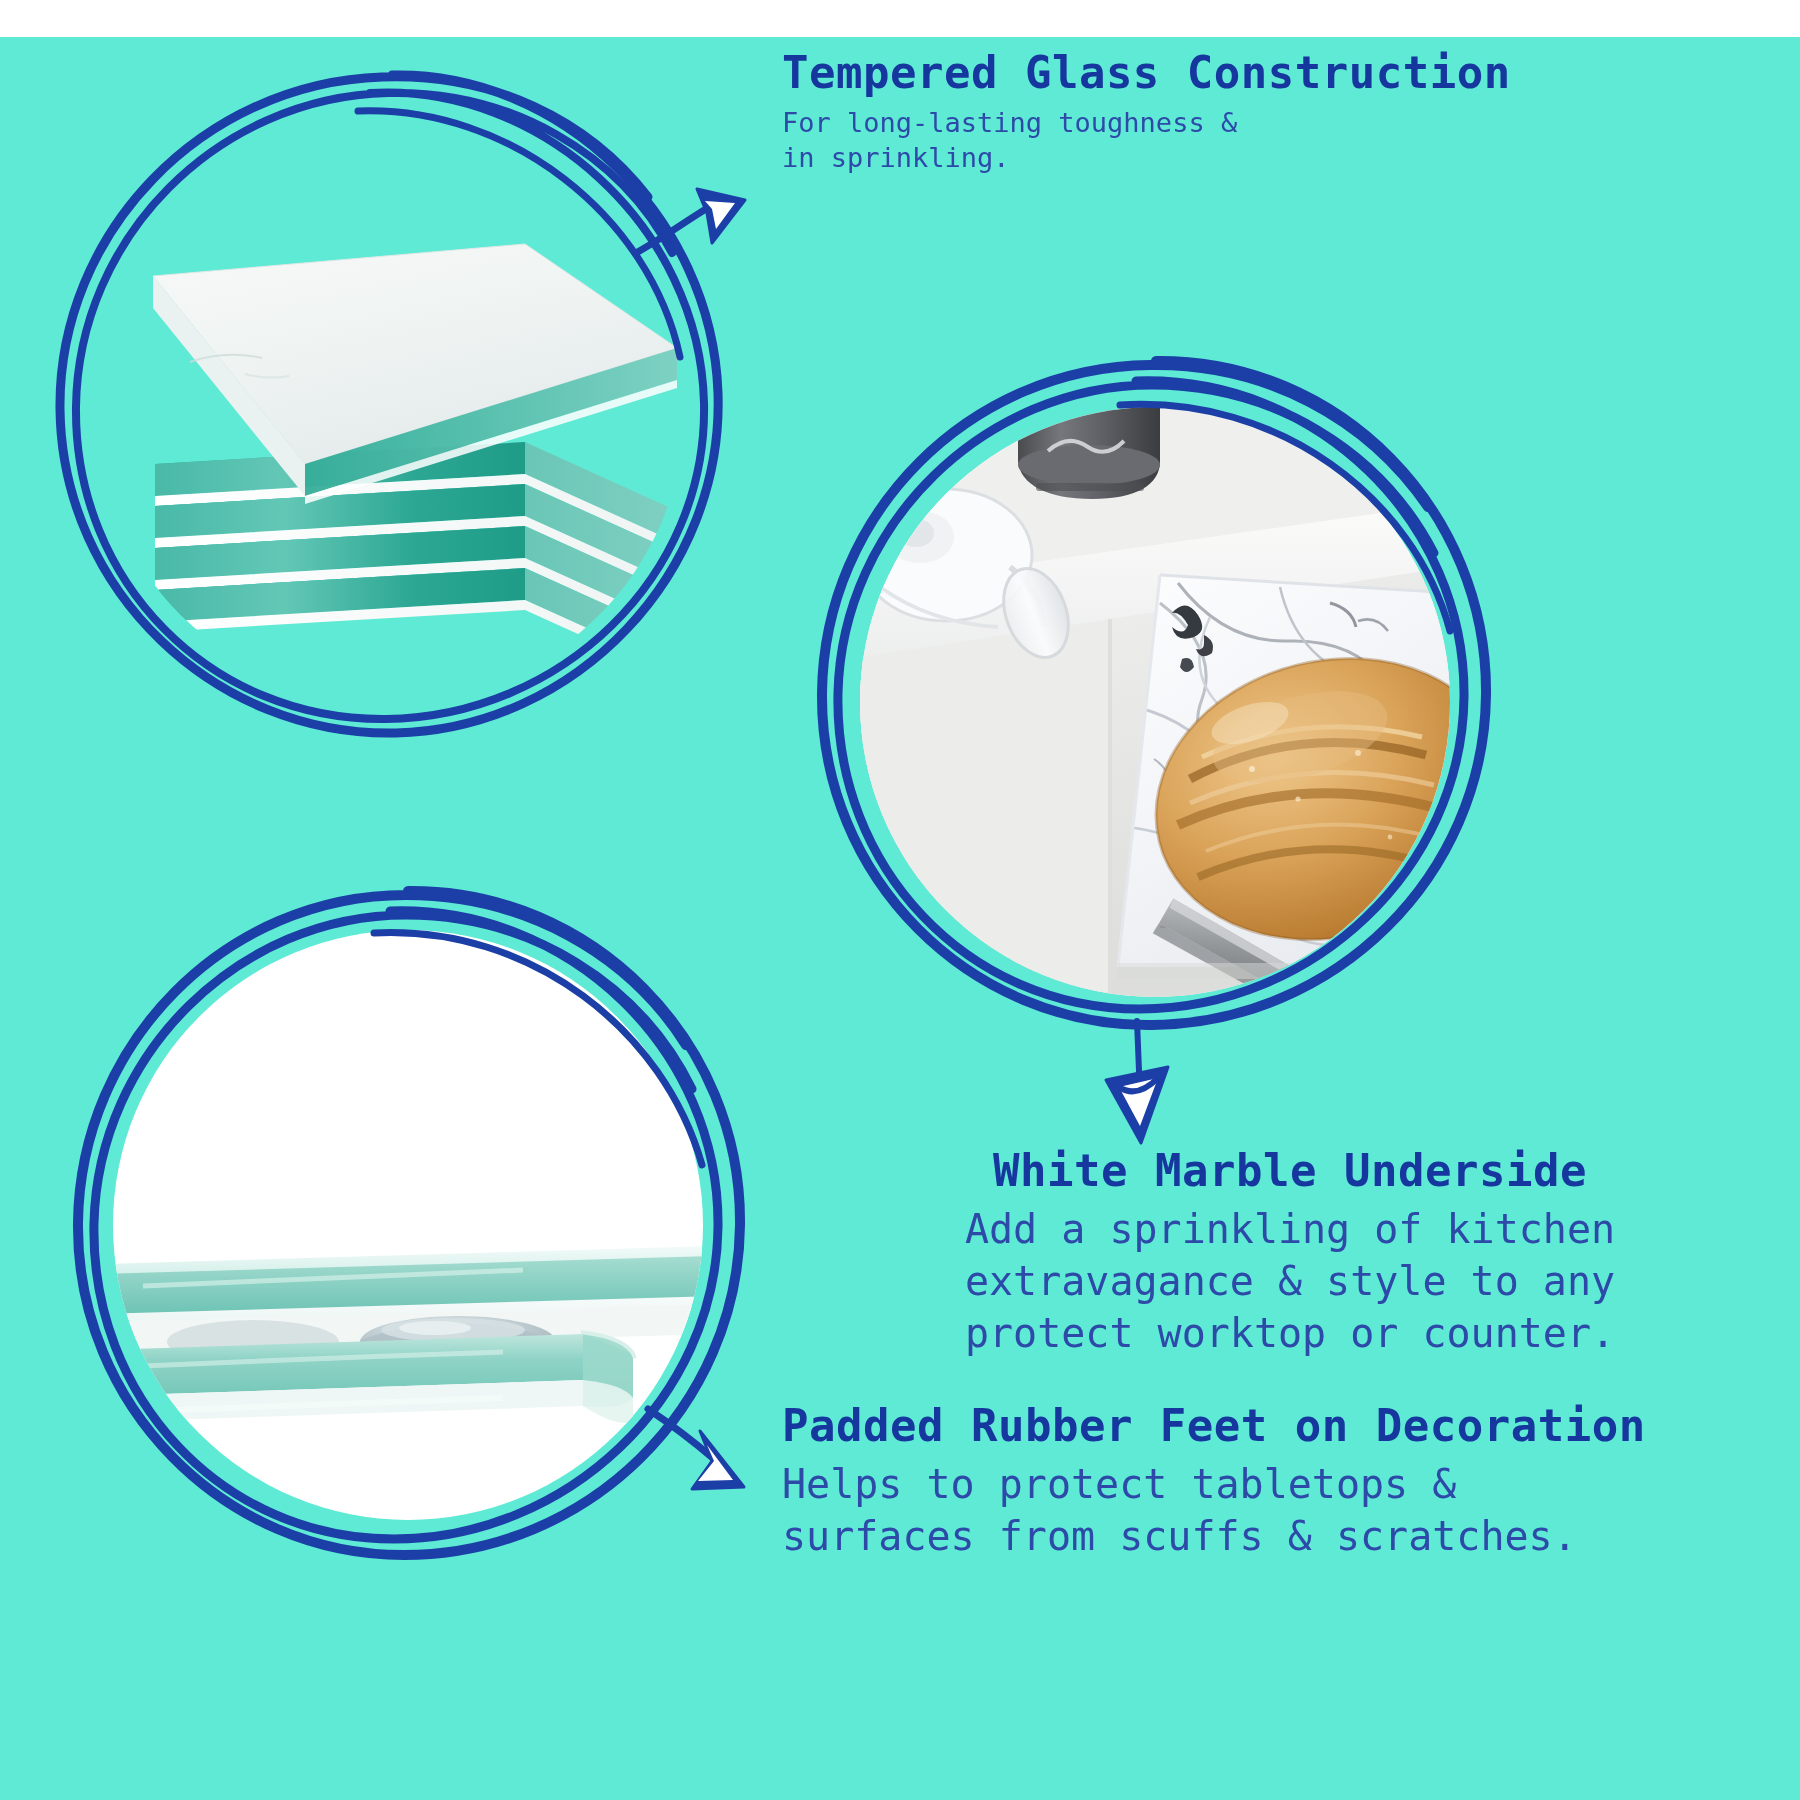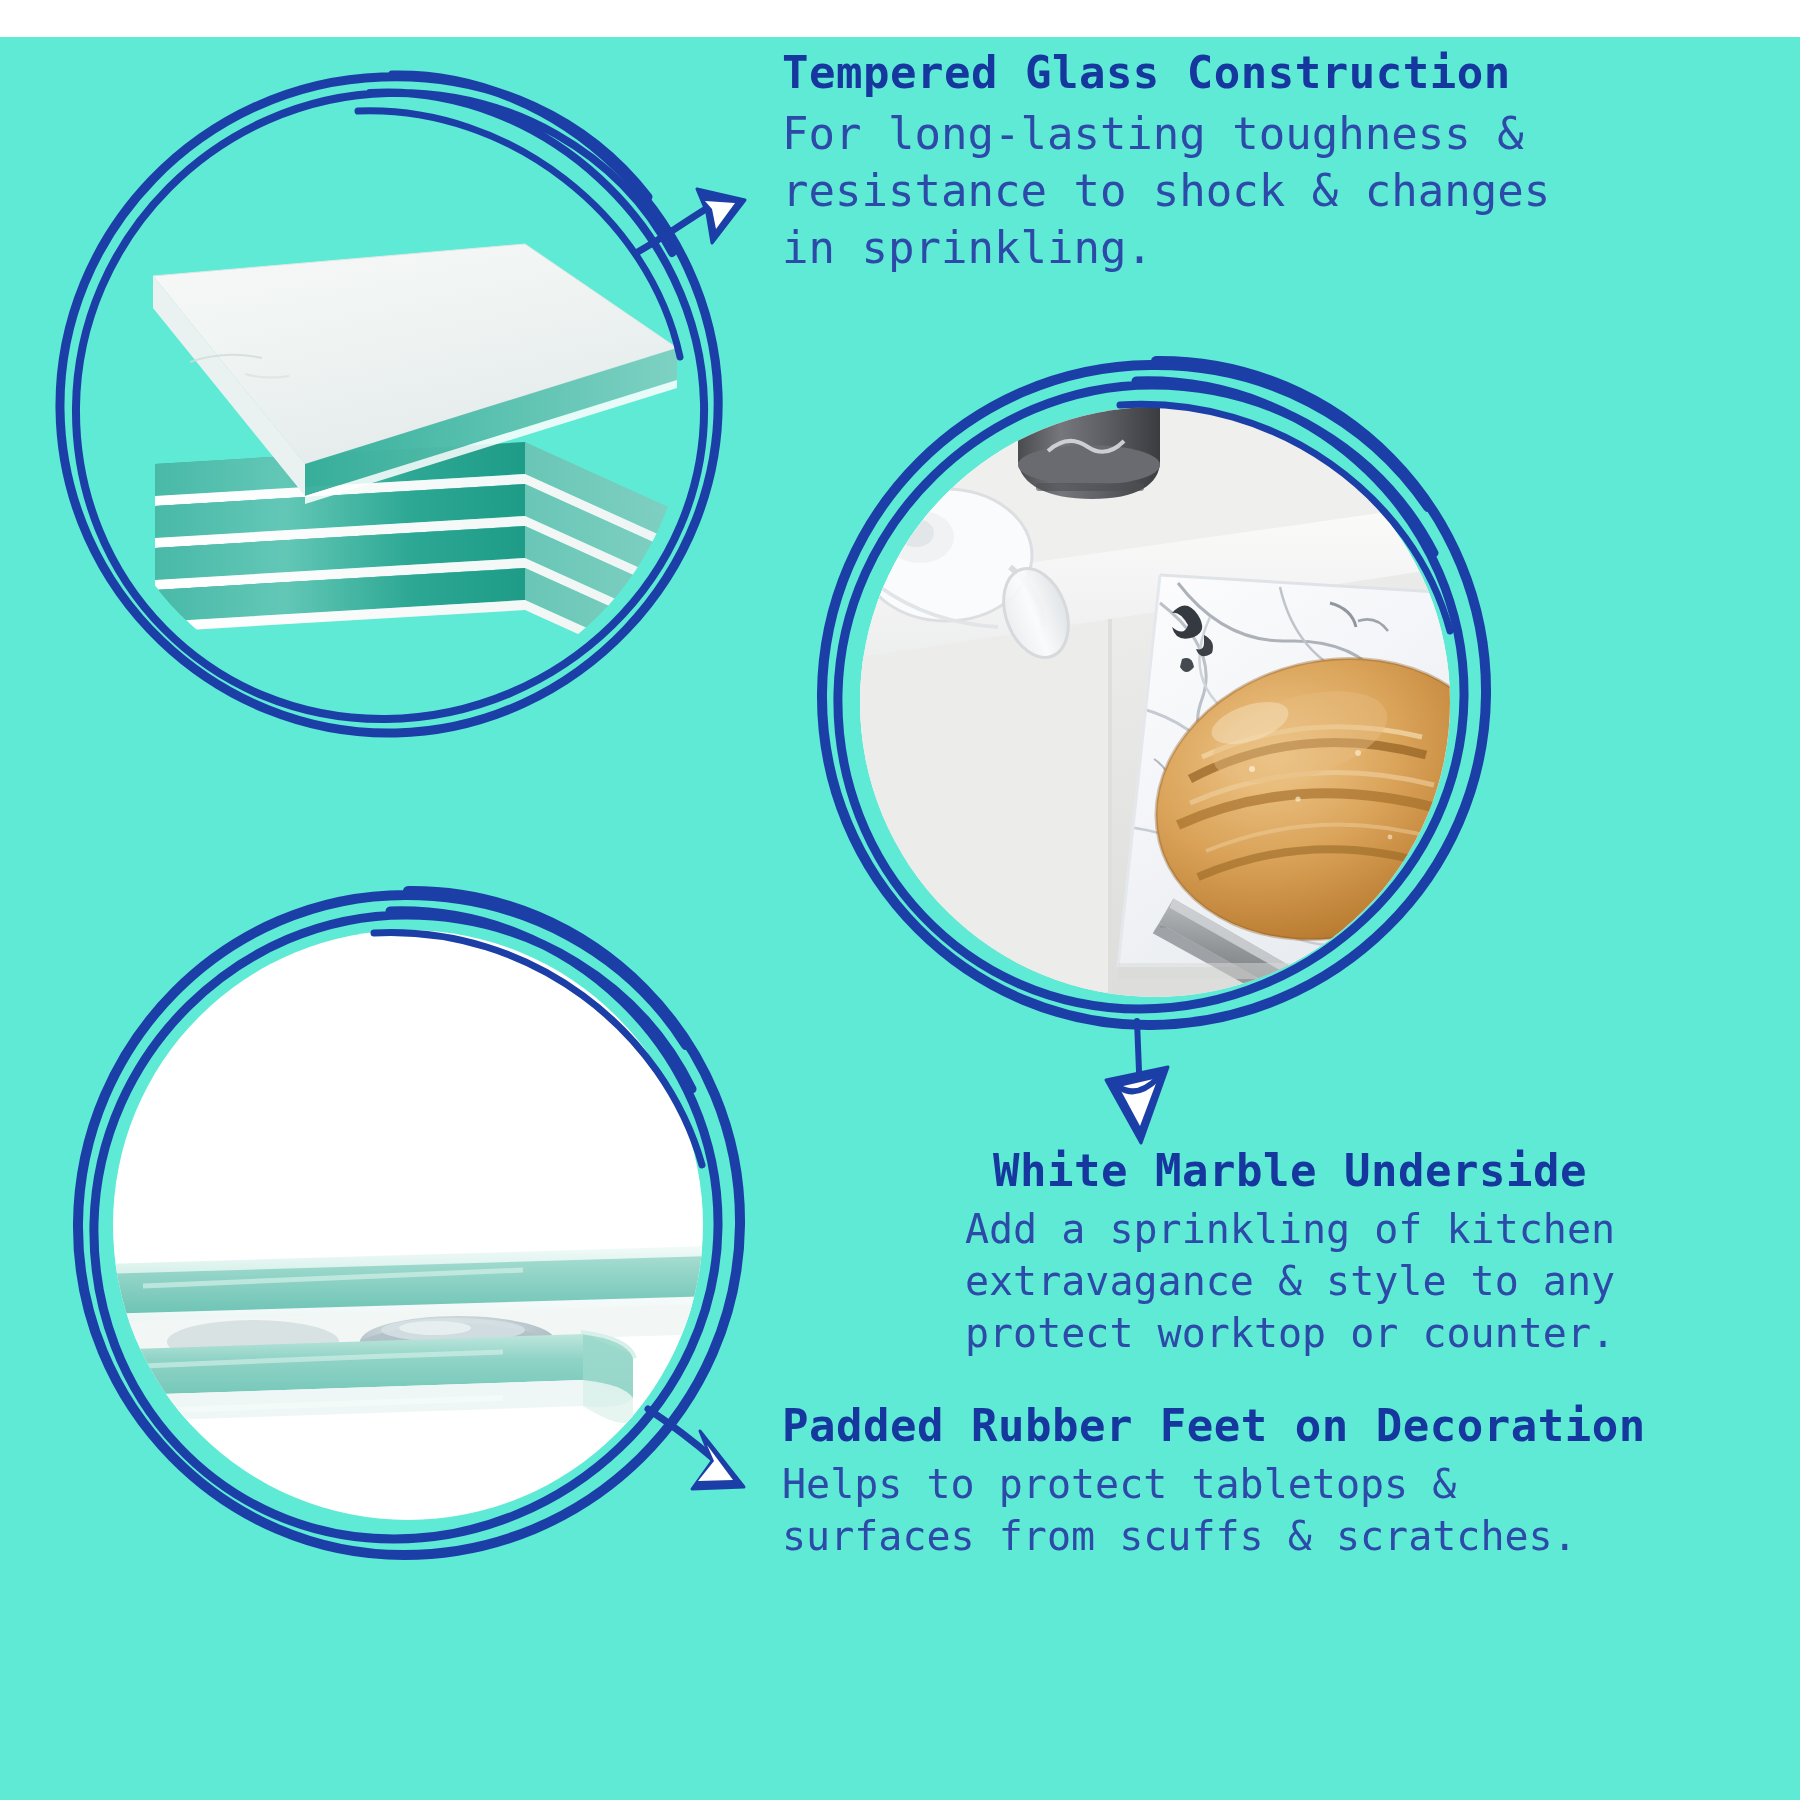--- a/index.html
+++ b/index.html
@@ -47,21 +47,21 @@
   .tb-body {
     color: #2d4aa8;
     line-height: 1.30;
     margin: 0;
     font-weight: 400;
   }
   .tb-body .ln { display: block; white-space: pre; }
 
   #block-tempered { left: 782px; top: 10px; width: 1000px; }
   #block-tempered .tb-title { font-size: 44px; }
-  #block-tempered .tb-body  { font-size: 44px; }
+  #block-tempered .tb-body  { font-size: 27px; }
 
   #block-marble { left: 800px; top: 1108px; width: 980px; text-align: center; }
   #block-marble .tb-title { font-size: 44px; }
   #block-marble .tb-body  { font-size: 40px; }
 
   #block-feet { left: 782px; top: 1363px; width: 1010px; }
   #block-feet .tb-title { font-size: 44px; }
   #block-feet .tb-body  { font-size: 40px; }
 
   
@@ -387,21 +387,20 @@
       <path d="M648 1372 C 678 1392 700 1410 714 1422" stroke="#1b3fa6" stroke-width="7" fill="none" stroke-linecap="round"></path>
       <path d="M700 1394 L744 1450 L692 1452 L712 1424 Z" fill="#1b3fa6" stroke="#1b3fa6" stroke-width="3" stroke-linejoin="round"></path>
       <path d="M707 1408 L733 1443 L698 1444 L714 1424 Z" fill="#ffffff"></path>
     </g>
   </svg>
 
   <div class="textblock" id="block-tempered">
     <h2 class="tb-title">Tempered Glass Construction</h2>
     <p class="tb-body">
       <span class="ln">For long-lasting toughness &amp;</span>
-      <span class="ln">resistance to shock &amp; changes</span>
       <span class="ln">in sprinkling.</span>
     </p>
   </div>
 
   <div class="textblock" id="block-marble">
     <h2 class="tb-title">White Marble Underside</h2>
     <p class="tb-body">
       <span class="ln">Add a sprinkling of kitchen</span>
       <span class="ln">extravagance &amp; style to any</span>
       <span class="ln">protect worktop or counter.</span>

